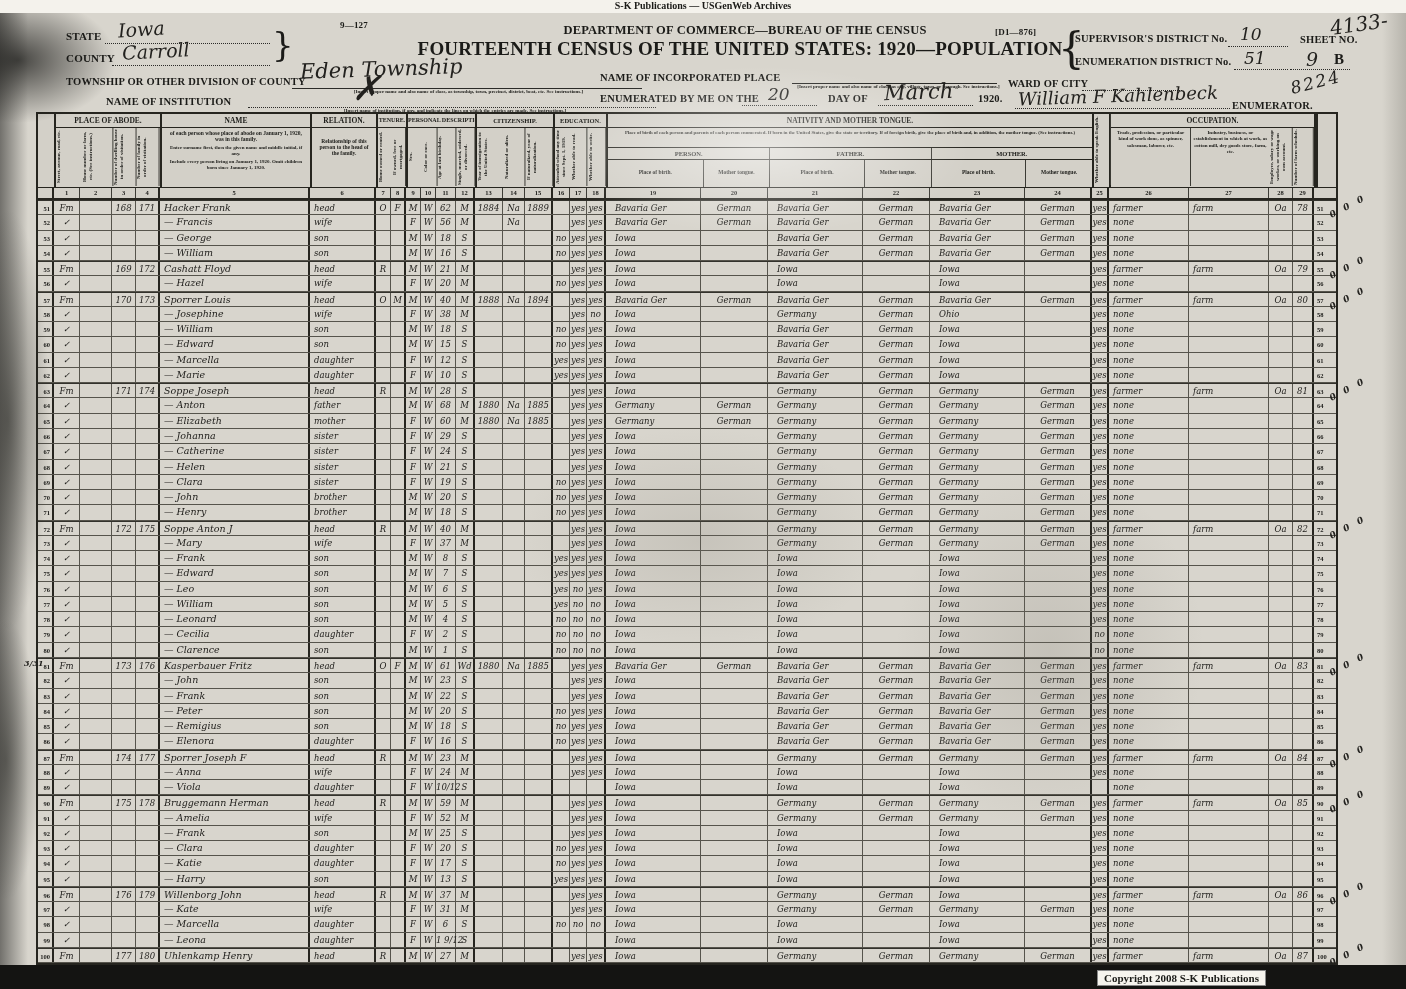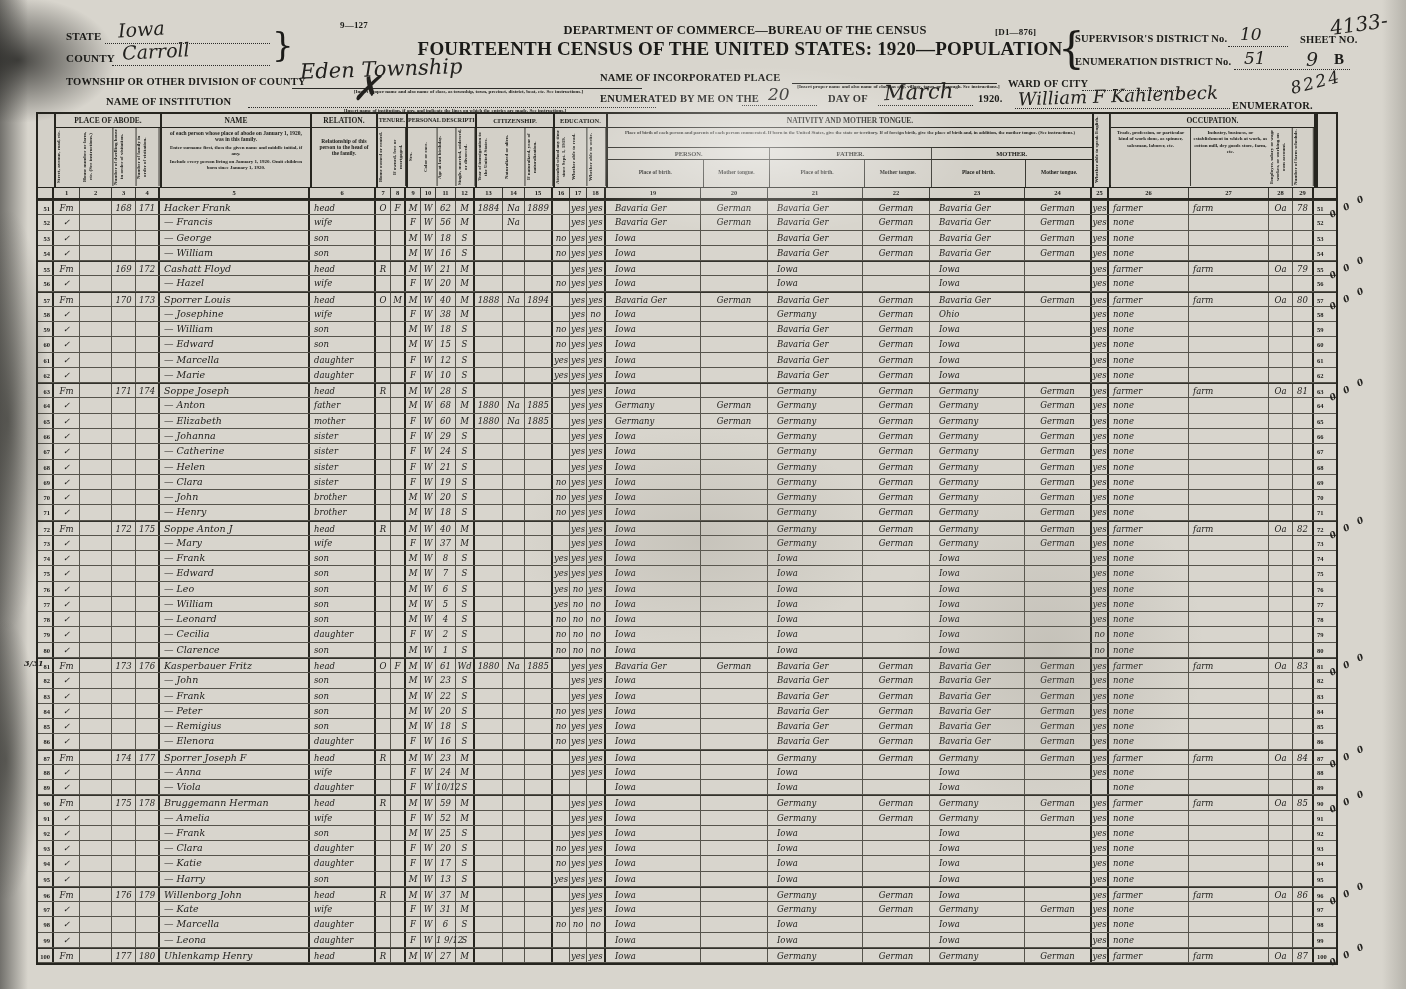--- a/index.html
+++ b/index.html
@@ -74,20 +74,21 @@
   #bottomstrip{position:absolute;left:0;bottom:0;width:100%;height:24px;background:#141412;z-index:6;}
   #copybox{position:absolute;right:140px;bottom:3px;background:#f6f4ee;border:1px solid #888;
      font-size:11px;font-weight:bold;padding:1px 6px;font-family:"Liberation Serif",serif;}
   .bigbrace{font-size:34px;font-weight:normal;font-family:"DejaVu Serif",serif;}
 </style>
 </head>
 <body>
 
 <div id="stage">
 
+  <div class="banner">S-K Publications — USGenWeb Archives</div>
 
   <div class="abs printed" style="left:340px;top:20px;font-size:9px;">9—127</div>
   <div class="abs printed" style="left:480px;top:23px;width:530px;text-align:center;font-size:12.5px;">DEPARTMENT OF COMMERCE—BUREAU OF THE CENSUS</div>
   <div class="abs printed" style="left:995px;top:27px;font-size:9px;">[D1—876]</div>
   <div class="abs printed" style="left:380px;top:38px;width:720px;text-align:center;font-size:19px;">FOURTEENTH CENSUS OF THE UNITED STATES: 1920—POPULATION</div>
 
   <div class="abs printed" style="left:66px;top:30px;font-size:11px;">STATE</div>
   <div class="dotline" style="left:105px;top:42px;width:165px;"></div>
   <div class="abs hw" style="left:118px;top:18px;font-size:19px;transform:rotate(-4deg);">Iowa</div>
 
@@ -1908,13 +1909,16 @@
           <div class="tc hw thick" style="width: 17px; flex: 0 0 auto;">yes</div>
           <div class="tc hw la" style="width: 80px; flex: 0 0 auto;">farmer</div>
           <div class="tc hw la" style="width: 80px; flex: 0 0 auto;">farm</div>
           <div class="tc hw" style="width: 24px; flex: 0 0 auto;">Oa</div>
           <div class="tc hw thick" style="width: 21px; flex: 0 0 auto;">87</div>
           <div class="rmargin">100<span class="mzero hw">0 0 0</span></div>
         </div>
       </div>
   </div>
 
+  <div id="bottomstrip">
+    <div id="copybox">Copyright 2008 S-K Publications</div>
+  </div>
 </div>
 
 </body></html>

